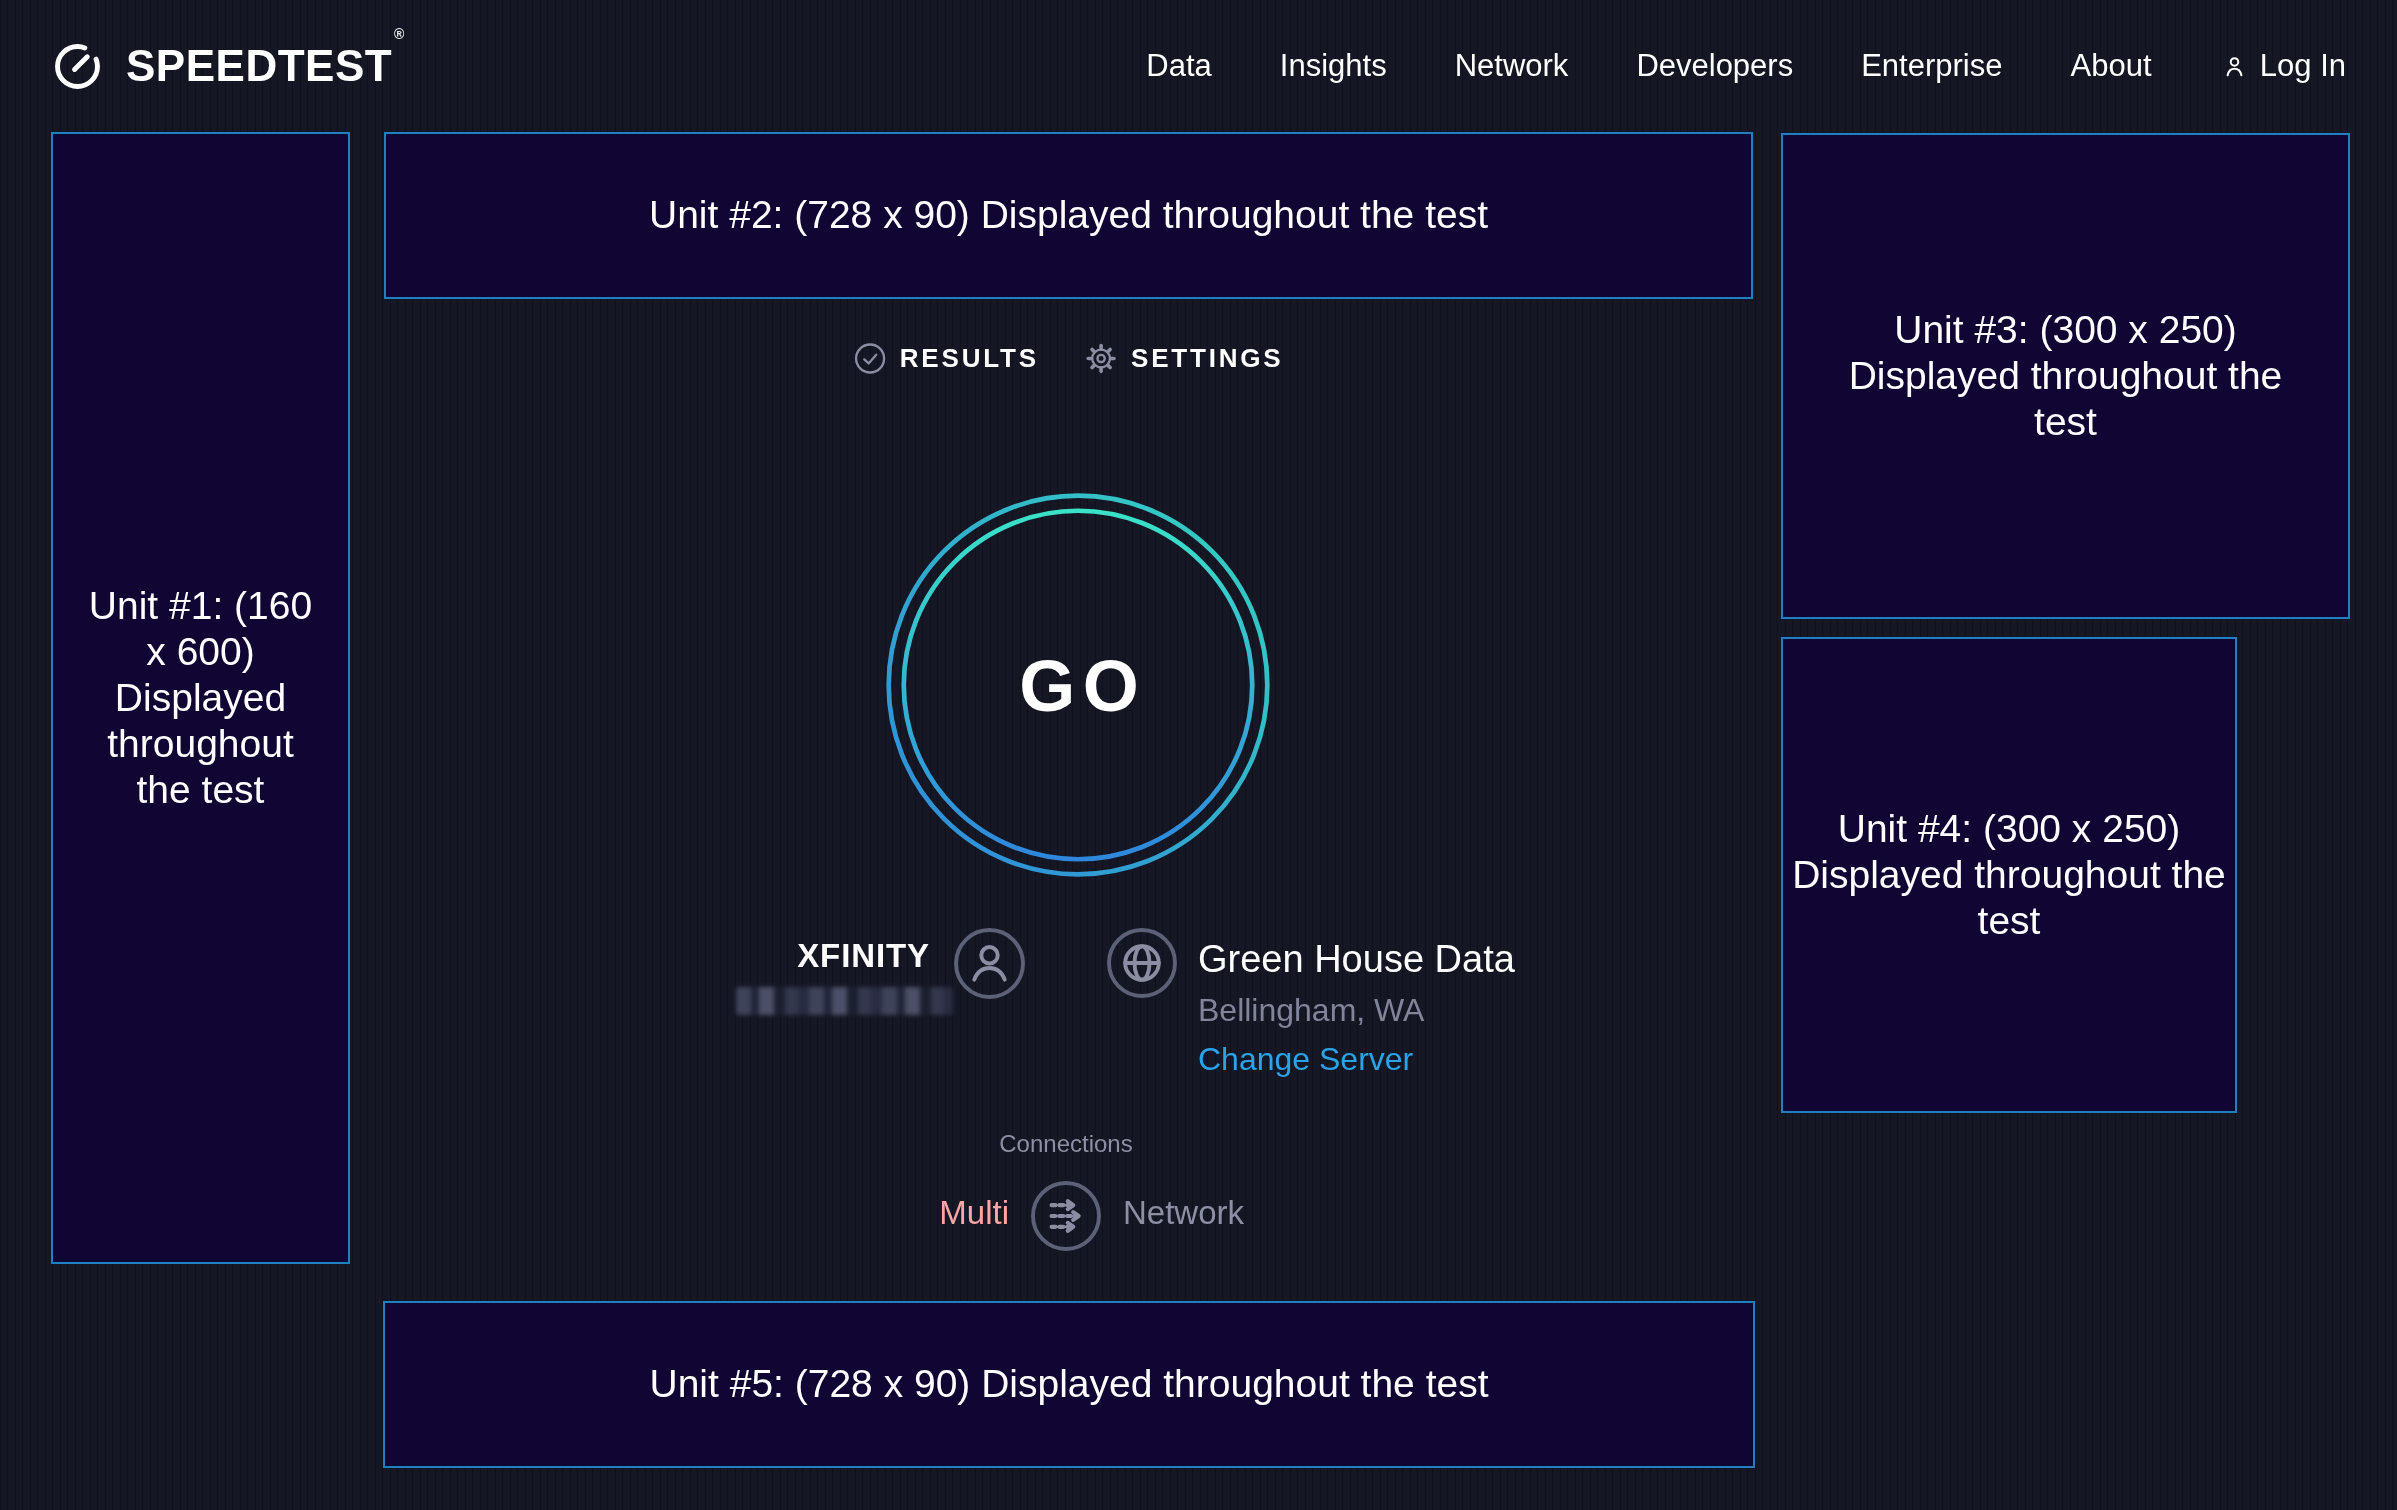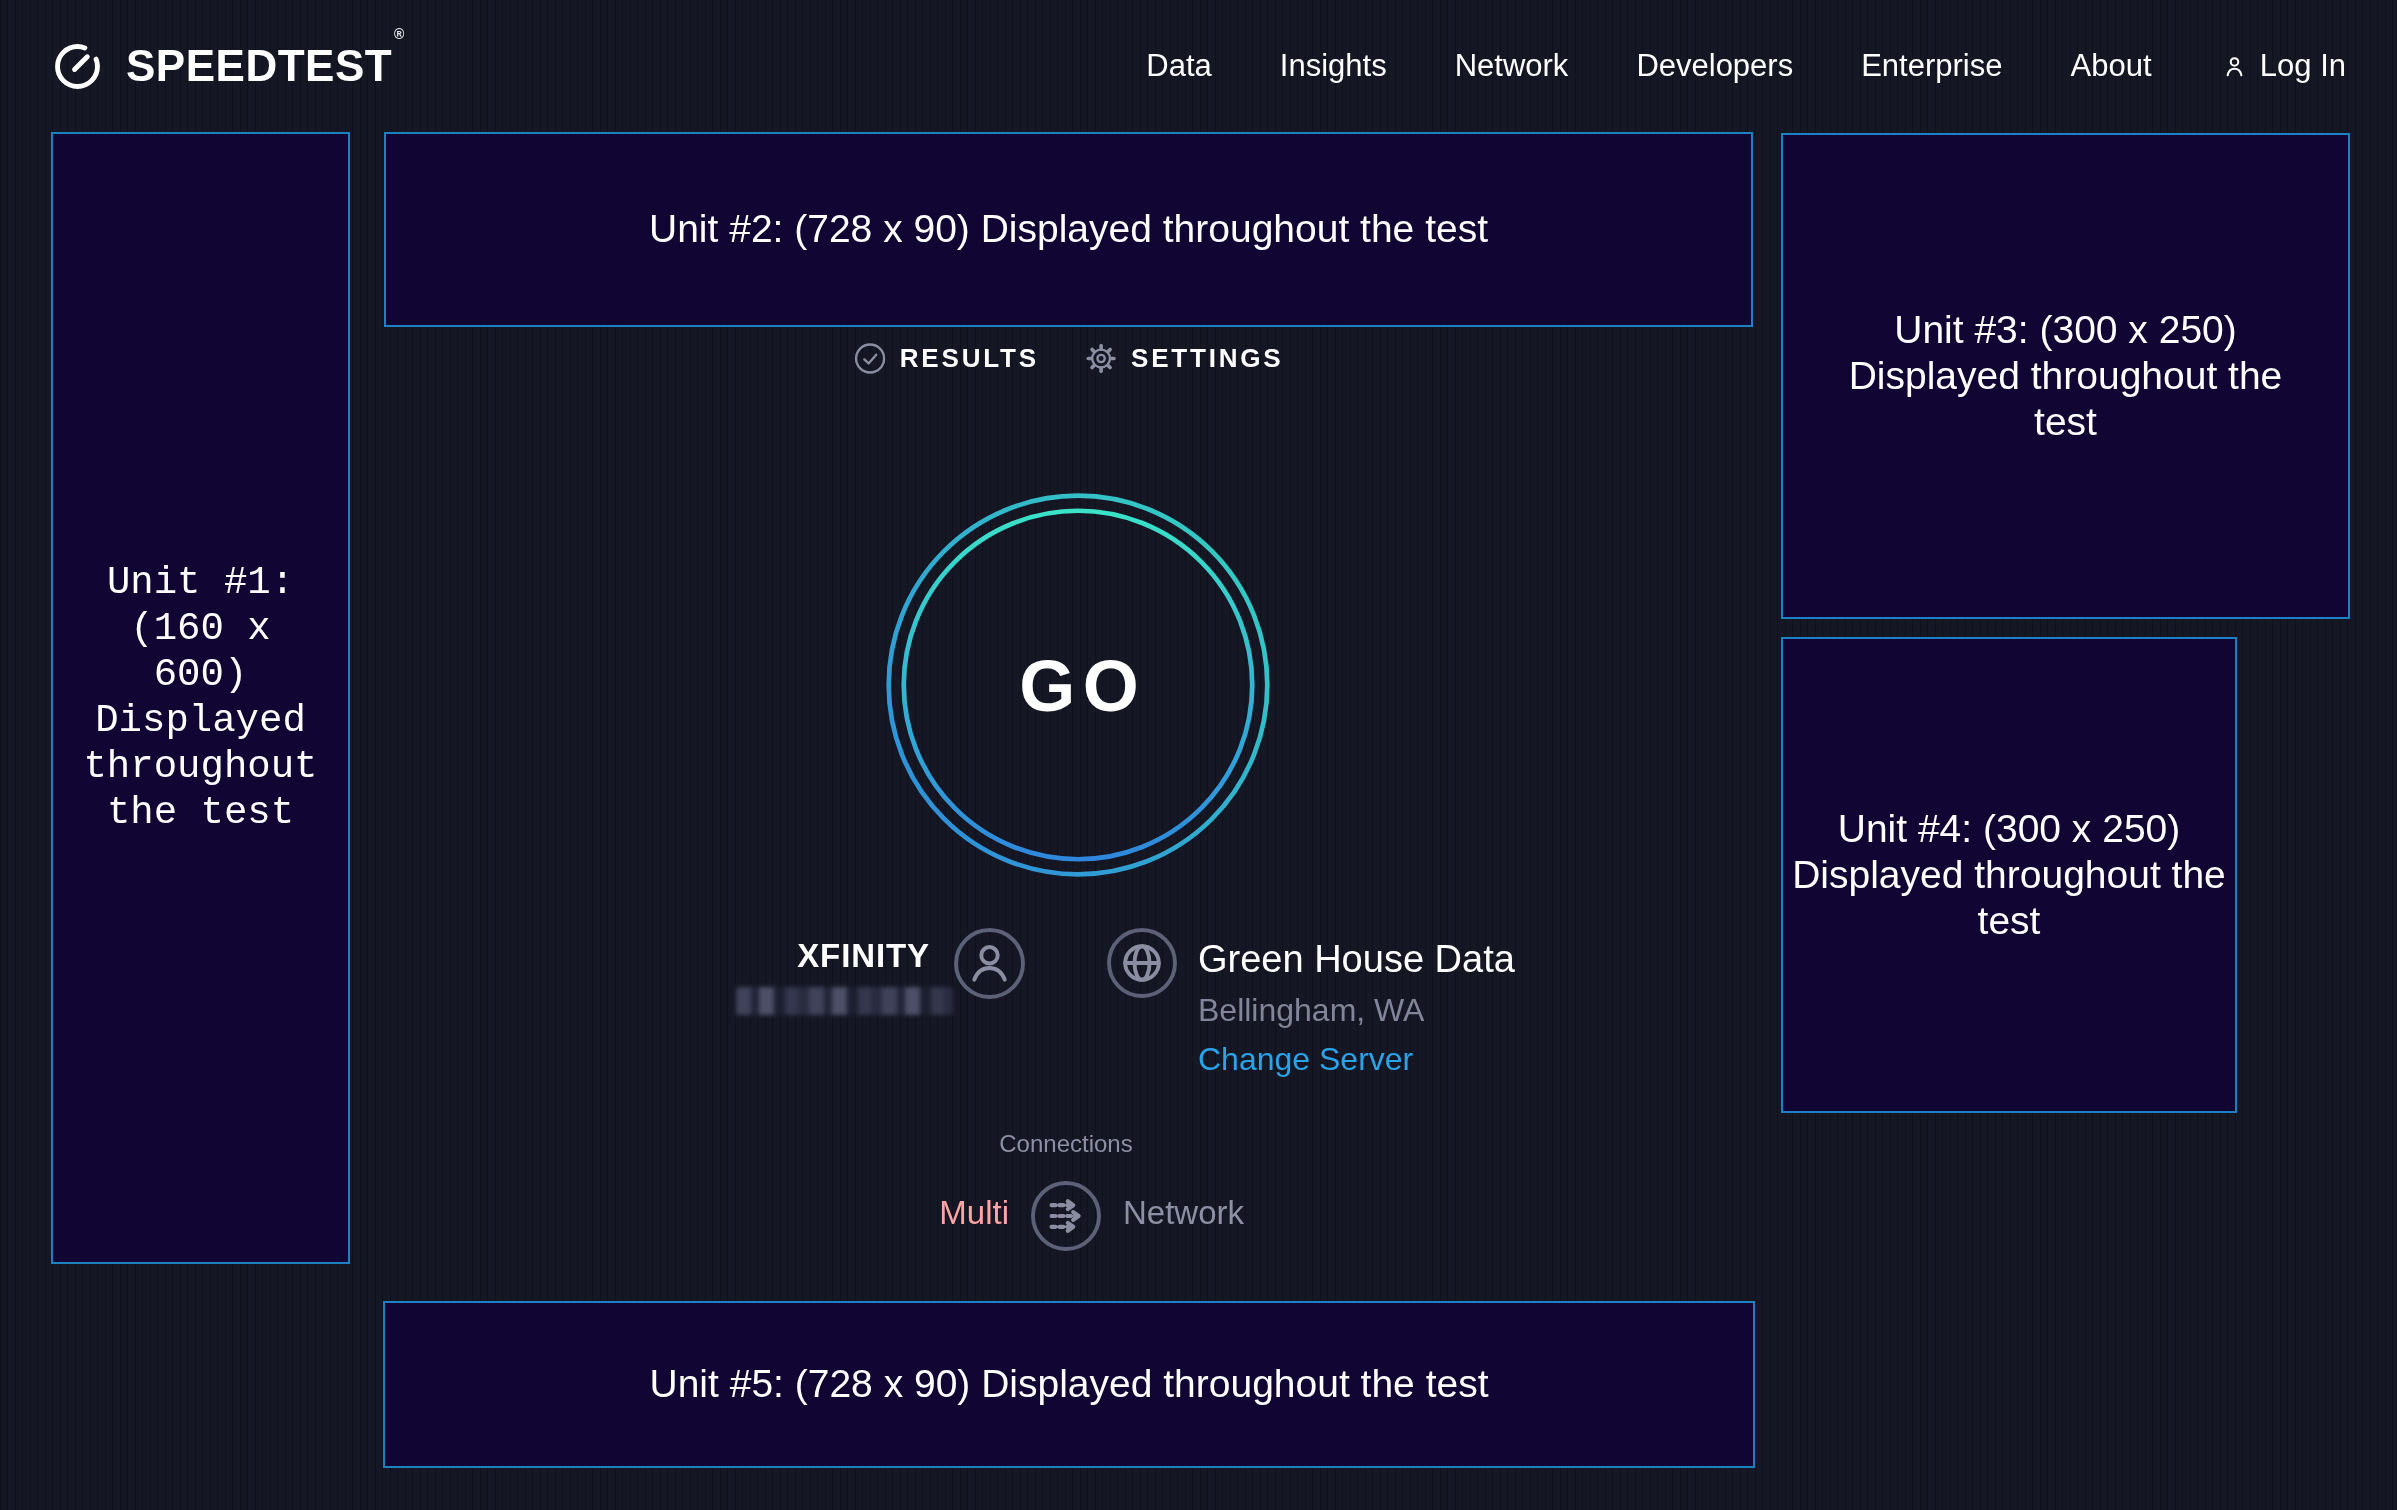--- a/index.html
+++ b/index.html
@@ -23,22 +23,22 @@
   .nav-item{font-size:31px;color:#fff;cursor:pointer;white-space:nowrap;}
   .login{display:flex;align-items:center;gap:11.3px;cursor:pointer;}
 
   
   .ad{
     background:#100533;border:2.8px solid #1d80c3;box-sizing:border-box;
     display:flex;align-items:center;justify-content:center;text-align:center;
     font-size:39px;line-height:1.18;color:#fff;z-index:1;cursor:pointer;
   }
   .ad-1{left:51px;top:132px;width:299px;height:1132px;}
-  .ad-1 .ad-text{max-width:235px;font-family:Liberation Mono, monospace;}
-  .ad-2{left:384px;top:132px;width:1369px;height:195px;}
+  .ad-1 .ad-text{max-width:235px;}
+  .ad-2{left:384px;top:132px;width:1369px;height:167px;}
   .ad-3{left:1781px;top:133px;width:569px;height:486px;}
   .ad-3 .ad-text,.ad-4 .ad-text{max-width:471px;}
   .ad-4{left:1781px;top:637px;width:456px;height:476px;}
   .ad-5{left:383px;top:1301px;width:1372px;height:167px;}
 
   
   .tabs{left:1068px;top:341px;transform:translateX(-50%);display:flex;align-items:center;gap:45px;z-index:2;}
   .tab{display:flex;align-items:center;gap:12.2px;cursor:pointer;}
   .tab-label{font-size:26px;font-weight:700;letter-spacing:2.8px;}
 

